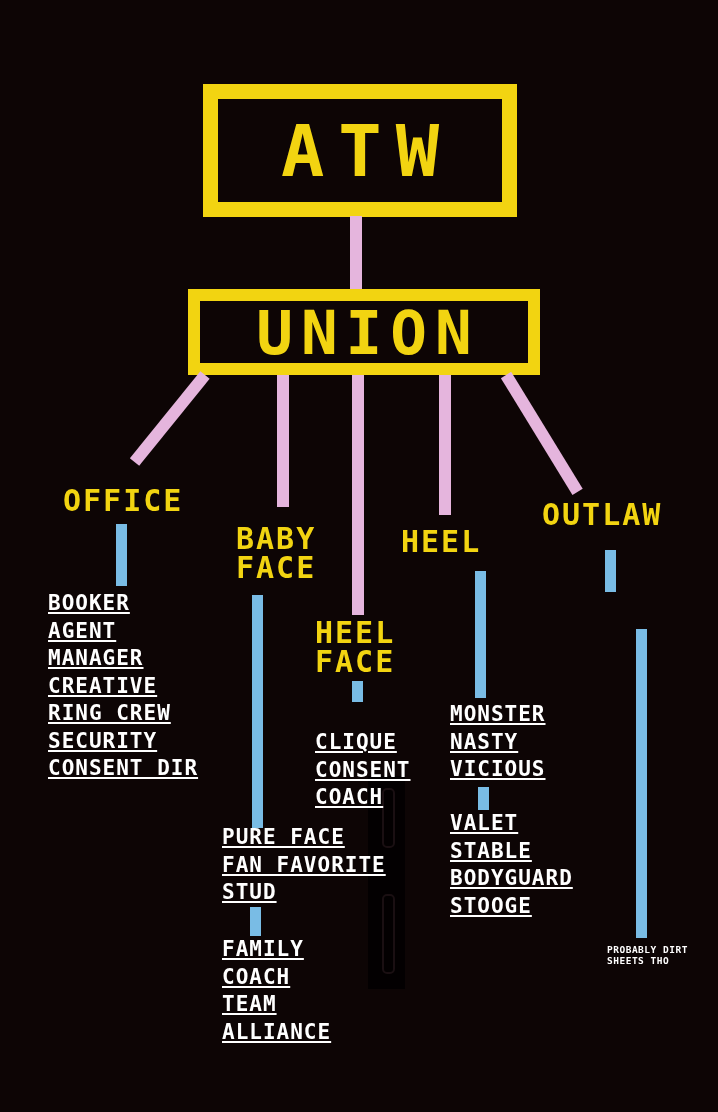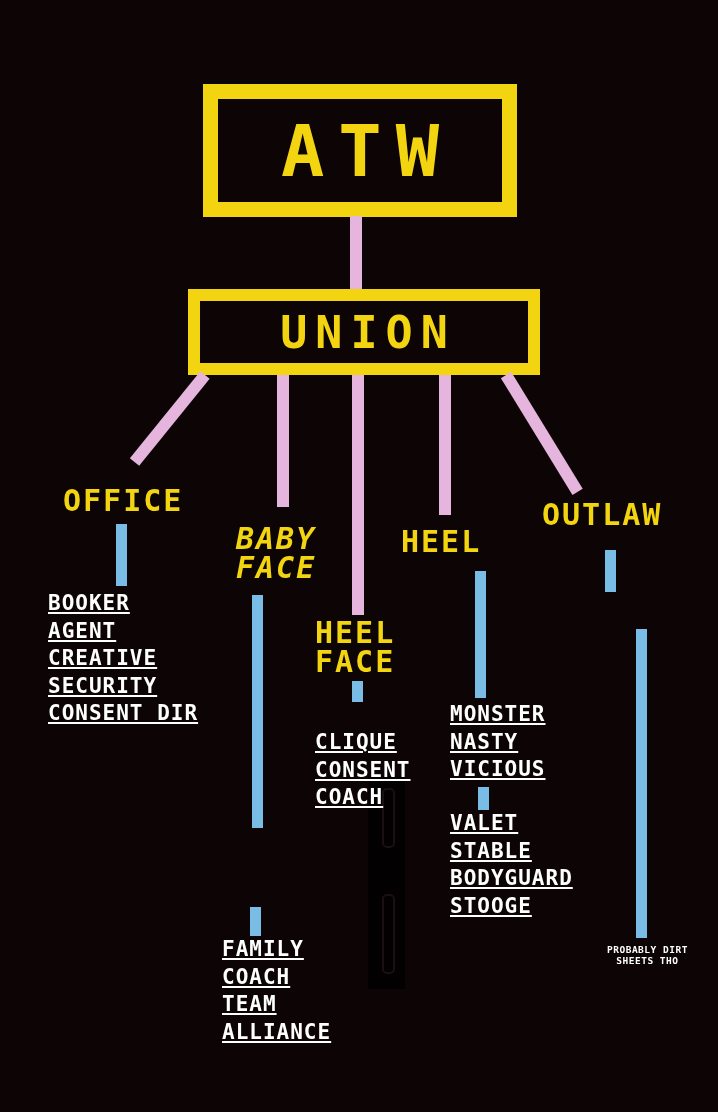--- a/index.html
+++ b/index.html
@@ -16,21 +16,21 @@
   
   .node-box{
     box-sizing:border-box;
     border-style:solid;
     border-color:var(--c-yellow,#f2d411);
     display:flex;align-items:center;justify-content:center;
     color:var(--c-yellow,#f2d411);
     font-weight:bold;
   }
   .root-box{border-width:15px;font-size:72px;letter-spacing:14px;text-indent:14px;}
-  .union-box{border-width:12px;font-size:45px;letter-spacing:8px;text-indent:8px;}
+  .union-box{border-width:12px;font-size:61px;letter-spacing:8px;text-indent:8px;}
   
   .pline{width:12px;background:var(--c-pink,#e5b5dd);}
   .bline{width:11px;background:var(--c-blue,#79bce5);}
   .diag{transform-origin:50% 0;}
   
   .branch-label{
     color:var(--c-yellow,#f2d411);
     font-size:30px;line-height:29px;font-weight:bold;letter-spacing:2px;
     white-space:nowrap;
     text-align:right;
@@ -41,21 +41,21 @@
     font-size:21px;line-height:27.5px;font-weight:bold;letter-spacing:1px;
     white-space:nowrap;
   }
   .item-list span{display:block;text-decoration:underline;}
   
   .note{
     color:var(--c-white,#ffffff);
     font-size:9.5px;line-height:11px;font-weight:bold;letter-spacing:.5px;
     white-space:nowrap;
   }
-  .note span{display:block;text-align:center;}
+  .note span{display:block;}
   
   .artifact{background:#030001;}
   .artifact-glyph{
     box-sizing:border-box;border:2px solid #1a0f12;border-radius:5px;
     position:absolute;background:transparent;
   }
 </style>
 </head>
 <body>
 
@@ -82,30 +82,37 @@
     <div class="artifact-glyph" style="left:14px;top:118px;width:13px;height:80px;"></div>
   </div>
 
   <div class="abs branch-label" style="left:63px;top:486px;">
     <span>OFFICE</span>
   </div>
   <div class="abs bline" style="left:116px;top:524px;height:62px;"></div>
   <div class="abs item-list" style="left:48px;top:590px;">
     <span>BOOKER</span>
     <span>AGENT</span>
+    <span>MANAGER</span>
     <span>CREATIVE</span>
+    <span>RING CREW</span>
     <span>SECURITY</span>
     <span>CONSENT DIR</span>
   </div>
 
-  <div class="abs branch-label" style="left:236px;top:524px;font-style:italic;">
+  <div class="abs branch-label" style="left:236px;top:524px;">
     <span style="display:block">BABY</span>
     <span style="display:block">FACE</span>
   </div>
   <div class="abs bline" style="left:252px;top:595px;height:233px;"></div>
+  <div class="abs item-list" style="left:222px;top:824px;">
+    <span>PURE FACE</span>
+    <span>FAN FAVORITE</span>
+    <span>STUD</span>
+  </div>
   <div class="abs bline" style="left:250px;top:907px;height:29px;"></div>
   <div class="abs item-list" style="left:222px;top:936px;">
     <span>FAMILY</span>
     <span>COACH</span>
     <span>TEAM</span>
     <span>ALLIANCE</span>
   </div>
 
   <div class="abs branch-label" style="left:315px;top:618px;">
     <span style="display:block">HEEL</span>

